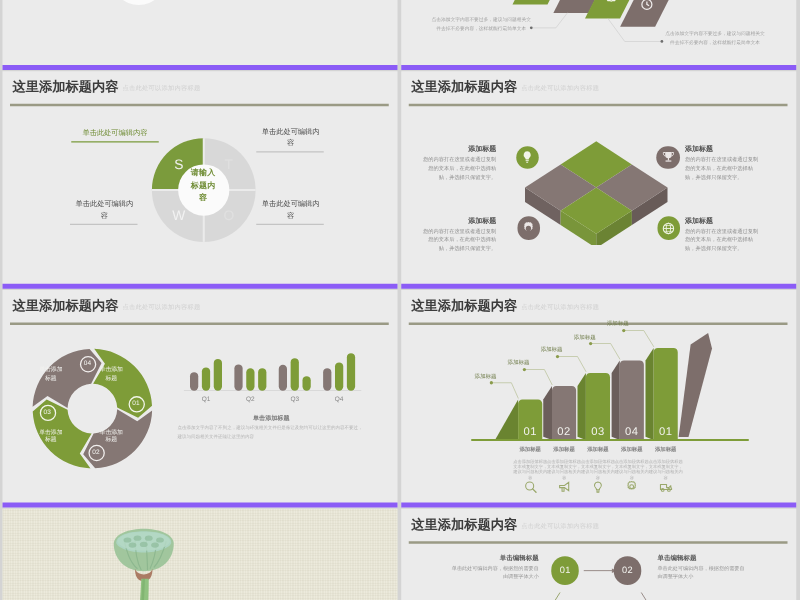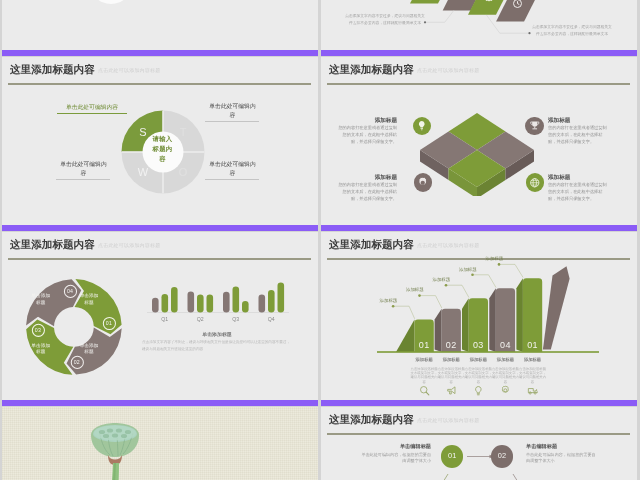--- a/index.html
+++ b/index.html
@@ -6,21 +6,21 @@
   body{width:640px;height:480px;overflow:hidden;background:#d4d4d4;
        font-family:"Liberation Sans",sans-serif;-webkit-font-smoothing:antialiased;}
   .page{position:relative;width:640px;height:480px;overflow:hidden;background:#d4d4d4;}
 
   .col{position:absolute;top:-118px;width:316px;}
   .colL{left:2px;}
   .colR{left:321px;}
 
   .slide{position:relative;width:316px;height:174px;background:#ebebeb;
          margin-bottom:1px;overflow:hidden;box-sizing:border-box;
-         border-bottom:6px solid #8b5cf6;}
+         border-bottom:4px solid #8b5cf6;}
   .slide.part{background:#e8e7dd;}
 
   
   .sh{position:absolute;left:0;top:0;width:316px;height:28px;}
   .sh .t{position:absolute;left:8px;top:5.5px;font-size:10.6px;font-weight:bold;
          color:#3c3c3c;letter-spacing:0;}
   .sh .s{position:absolute;left:96px;top:9.5px;font-size:5px;color:#cfcfcf;
          letter-spacing:.2px;}
   .sh .ln{position:absolute;left:6px;top:26px;width:303px;height:1.5px;background:#9a9a85;}
 

